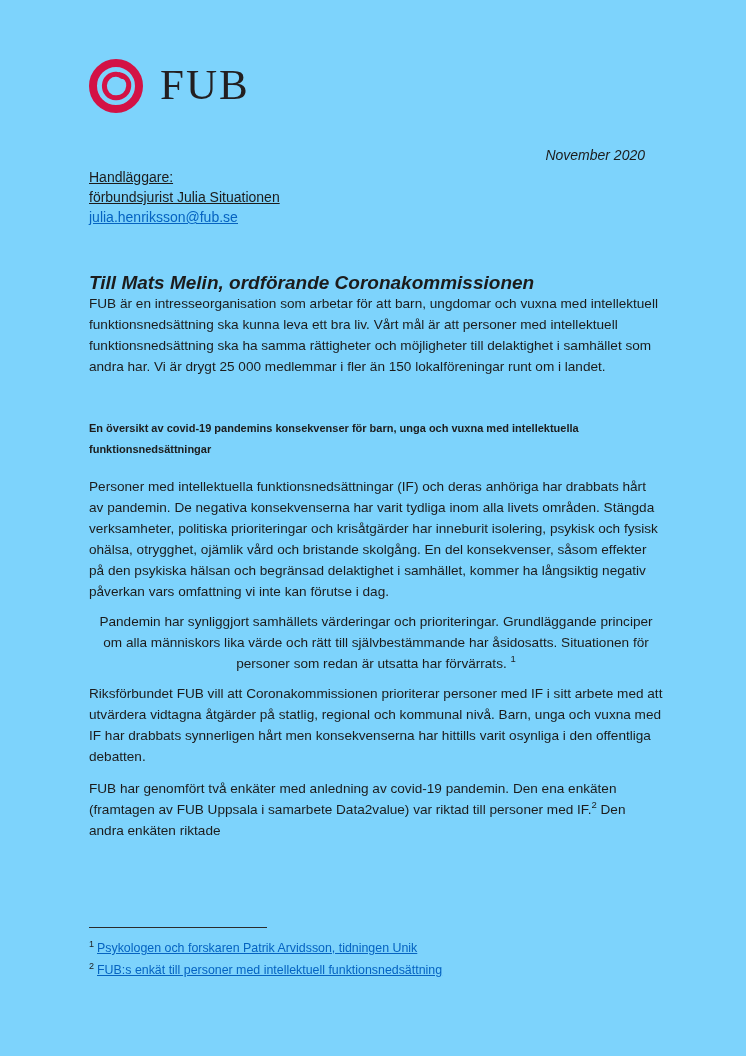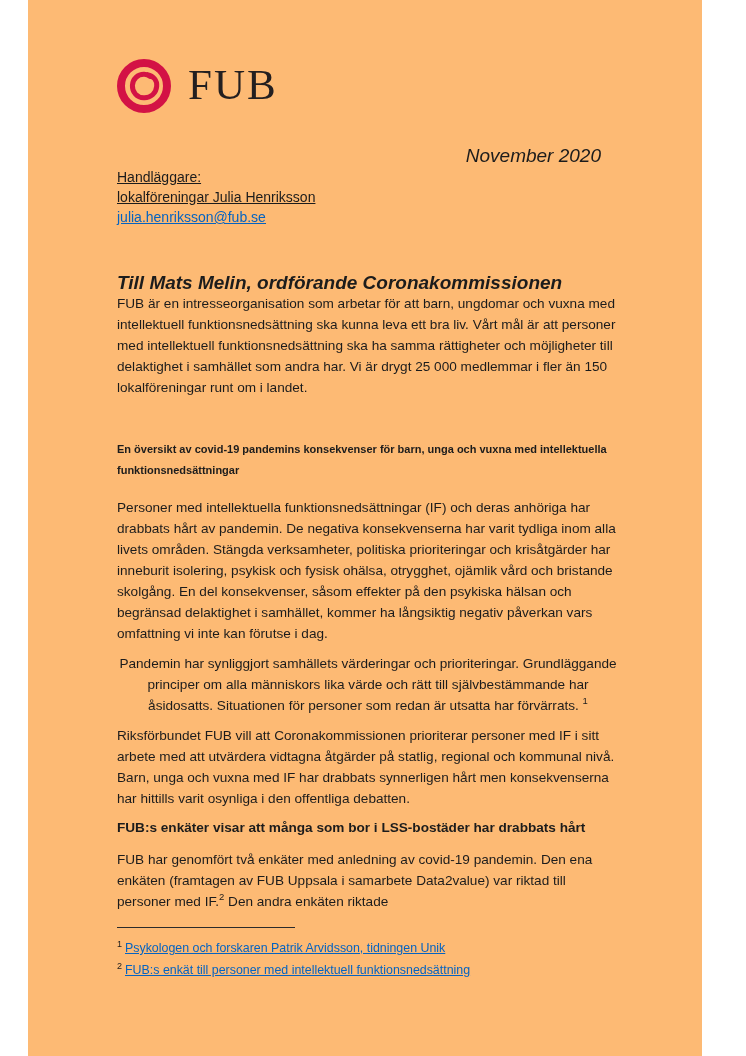--- a/index.html
+++ b/index.html
@@ -1,25 +1,24 @@
 <!DOCTYPE html>
 <html lang="sv"><head>
 <meta charset="utf-8">
 <style>
   html, body { margin: 0; padding: 0; background: #ffffff; }
   .page {
     position: relative;
-    width: 674px;
+    width: 746px;
     height: 1056px;
-    background: #fdba74;
+    background: #7dd3fc;
     box-sizing: border-box;
     font-family: "Liberation Sans", sans-serif;
     color: #1c1c1c;
     overflow: hidden;
-    margin-left: 28px;
   }
   .content {
     position: absolute;
     left: 89px;
     right: 83px;
     top: 58px;
   }
   
   .logo-row { display: flex; align-items: center; height 56px; height: 56px; margin-bottom: 31px; }
   .logo-mark { width: 54px; height: 54px; flex: 0 0 auto; }
@@ -29,21 +28,21 @@
     letter-spacing: 2px;
     color: #231f20;
     margin-left: 17px;
     line-height: 1;
     padding-bottom: 4px;
   }
   
   .date-line {
     text-align: right;
     font-style: italic;
-    font-size: 19px;
+    font-size: 14px;
     line-height: 21px;
     padding-right: 18px;
   }
   .contact { font-size: 14px; line-height: 20px; margin-top: 1px; text-decoration: underline; }
   .contact .line { display: block; }
   a.doc-link { color: #0563C1; text-decoration: underline; }
   
   .recipient { font-weight: bold; font-size: 19px; line-height: 21px; margin-top: 45px; font-style: italic; }
   .intro { font-size: 13.7px; line-height: 21px; margin-top: 24px; }
   .main-heading { font-weight: bold; font-size: 11px; line-height: 21px; margin-top: 41px; }
@@ -88,39 +87,38 @@
                  C 15.7 19.9, 20.8 15.1, 27.2 15.3
                  C 29.3 15.4, 31.6 16.1, 33.0 17.4" fill="none" stroke="#D31245" stroke-width="5" stroke-linecap="round"></path>
       </svg>
       <div class="wordmark">FUB</div>
     </div>
 
     <div class="date-line">November 2020</div>
 
     <div class="contact">
       <span class="line">Handläggare:</span>
-      <span class="line">lokalföreningar Julia Henriksson</span>
+      <span class="line">förbundsjurist Julia Situationen</span>
       <span class="line">
         <a href="#" class="doc-link">julia.henriksson@fub.se</a>
       </span>
     </div>
 
     <div class="recipient">Till Mats Melin, ordförande Coronakommissionen</div>
 
     <p class="intro para">FUB är en intresseorganisation som arbetar för att barn, ungdomar och vuxna med intellektuell funktionsnedsättning ska kunna leva ett bra liv. Vårt mål är att personer med intellektuell funktionsnedsättning ska ha samma rättigheter och möjligheter till delaktighet i samhället som andra har. Vi är drygt 25 000 medlemmar i fler än 150 lokalföreningar runt om i landet.</p>
 
     <div class="main-heading">En översikt av covid-19 pandemins konsekvenser för barn, unga och vuxna med intellektuella funktionsnedsättningar</div>
 
     <p class="para p1">Personer med intellektuella funktionsnedsättningar (IF) och deras anhöriga har drabbats hårt av pandemin. De negativa konsekvenserna har varit tydliga inom alla livets områden. Stängda verksamheter, politiska prioriteringar och krisåtgärder har inneburit isolering, psykisk och fysisk ohälsa, otrygghet, ojämlik vård och bristande skolgång. En del konsekvenser, såsom effekter på den psykiska hälsan och begränsad delaktighet i samhället, kommer ha långsiktig negativ påverkan vars omfattning vi inte kan förutse i dag.</p>
 
     <p class="para p2"><span>Pandemin har synliggjort samhällets värderingar och prioriteringar. Grundläggande principer om alla människors lika värde och rätt till självbestämmande har åsidosatts. Situationen för personer som redan är utsatta har förvärrats. </span><sup class="fn-ref">1</sup></p>
 
     <p class="para p3">Riksförbundet FUB vill att Coronakommissionen prioriterar personer med IF i sitt arbete med att utvärdera vidtagna åtgärder på statlig, regional och kommunal nivå.  Barn, unga och vuxna med IF har drabbats synnerligen hårt men konsekvenserna har hittills varit osynliga i den offentliga debatten.</p>
 
-    <div class="subheading">FUB:s enkäter visar att många som bor i LSS-bostäder har drabbats hårt</div>
 
     <p class="para p4"><span>FUB har genomfört två enkäter med anledning av covid-19 pandemin. Den ena enkäten (framtagen av FUB Uppsala i samarbete Data2value) var riktad till personer med IF.</span><sup class="fn-ref">2</sup><span> Den andra enkäten riktade</span></p>
 
   </div>
 
   <div class="footnotes">
     <hr class="fn-sep">
     <span class="fn-item"><sup>1</sup><a href="#" class="doc-link">Psykologen och forskaren Patrik Arvidsson, tidningen Unik</a></span>
     <span class="fn-item"><sup>2</sup><a href="#" class="doc-link">FUB:s enkät till personer med intellektuell funktionsnedsättning</a></span>
   </div>

